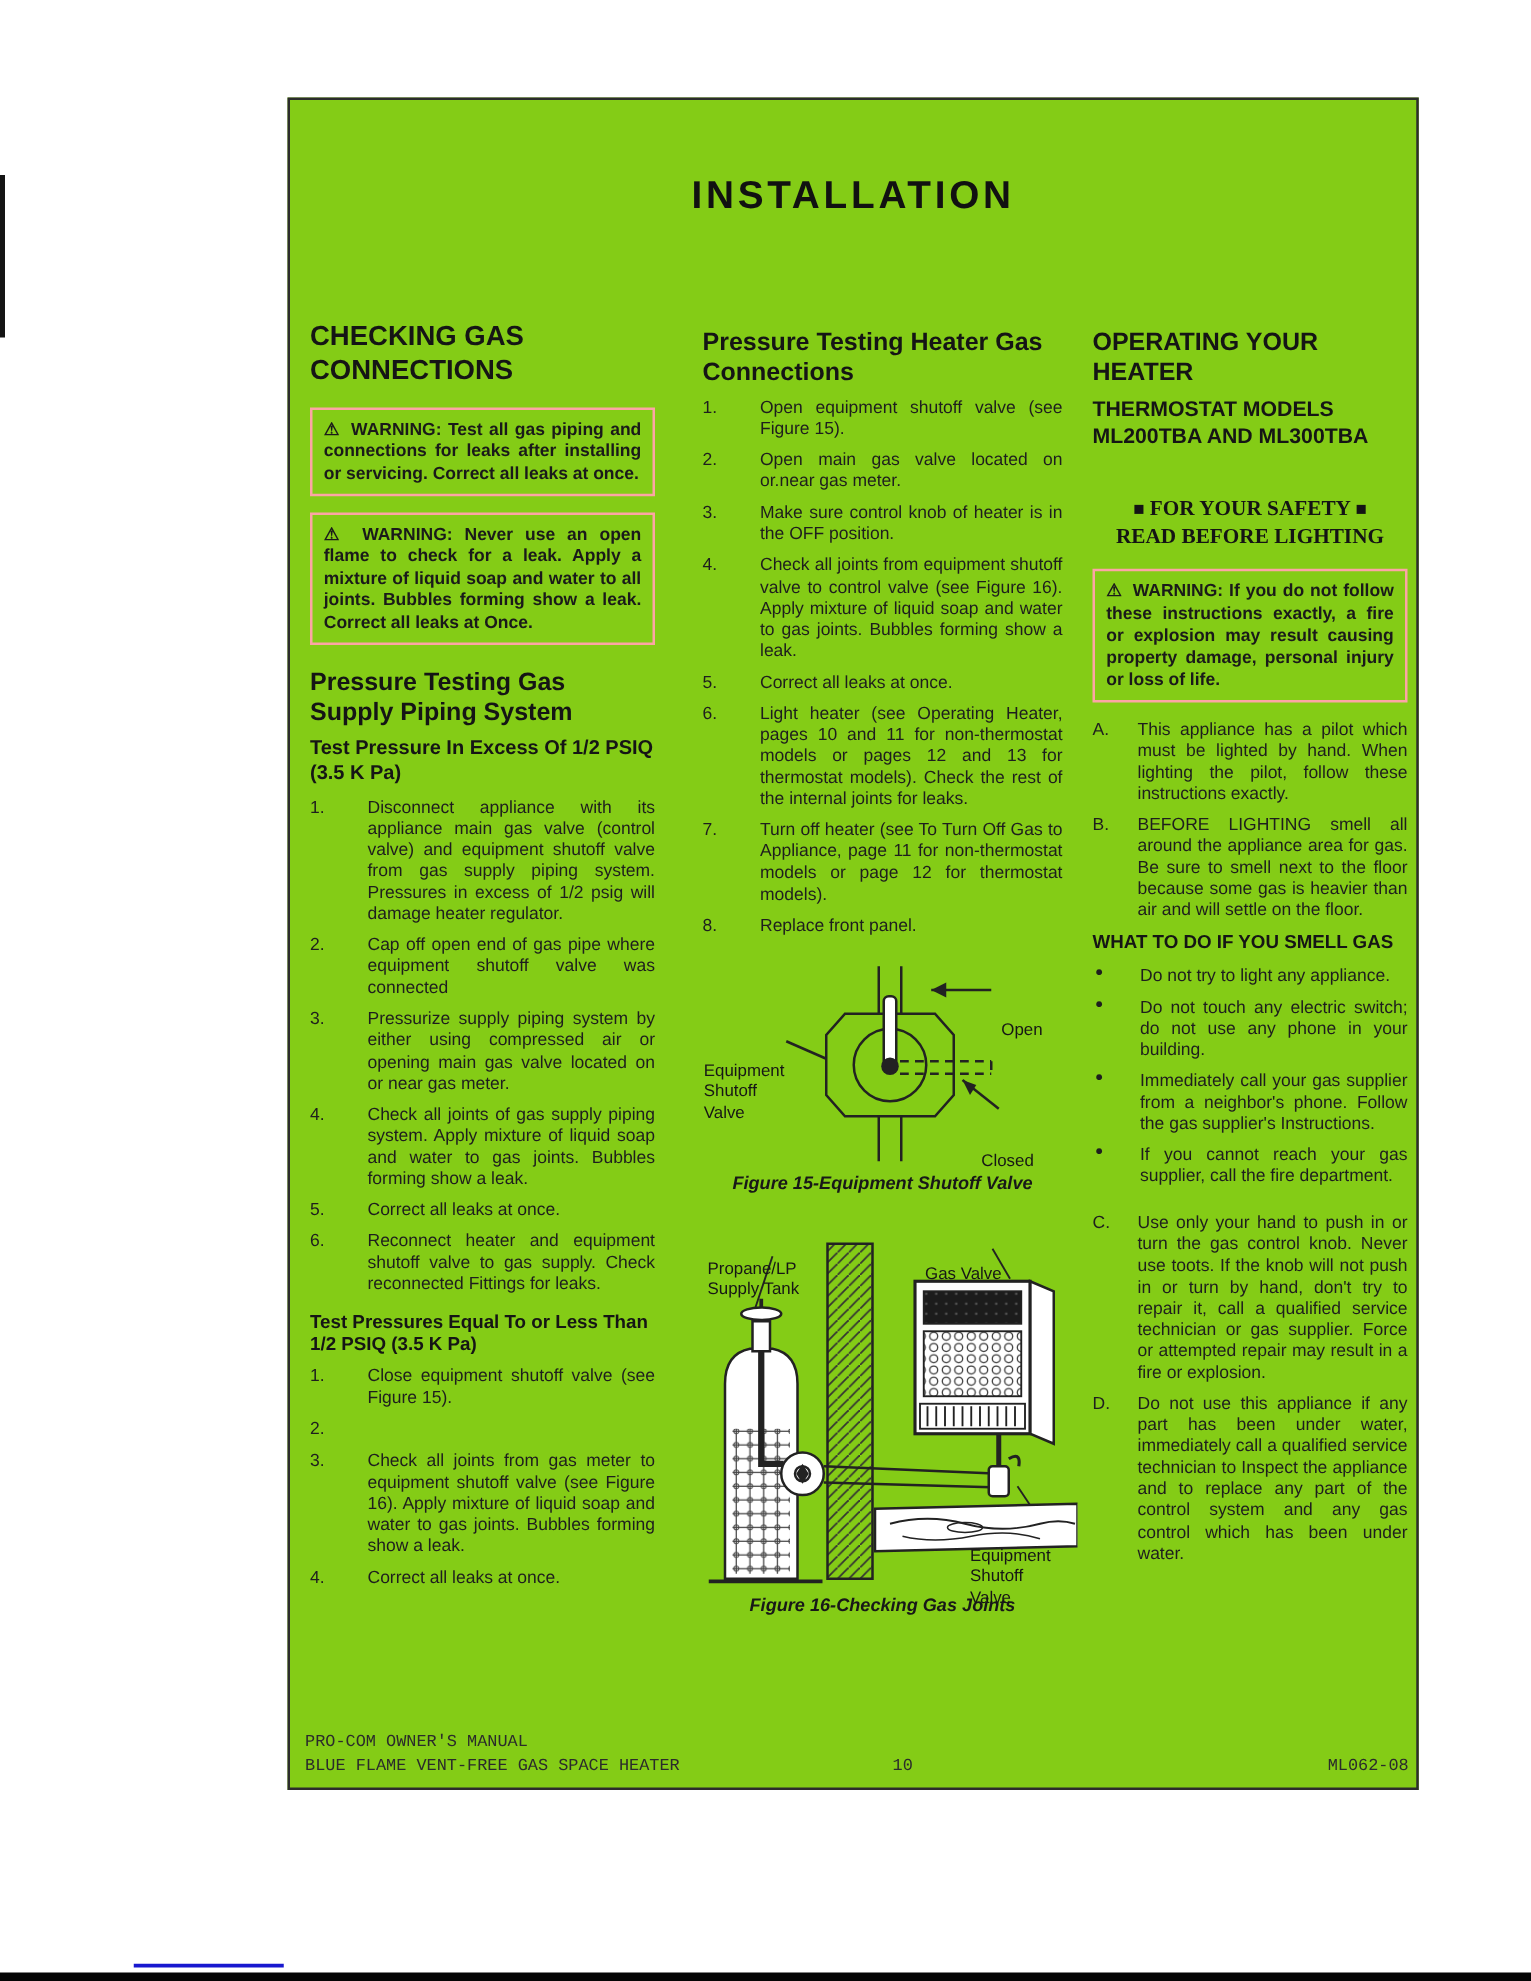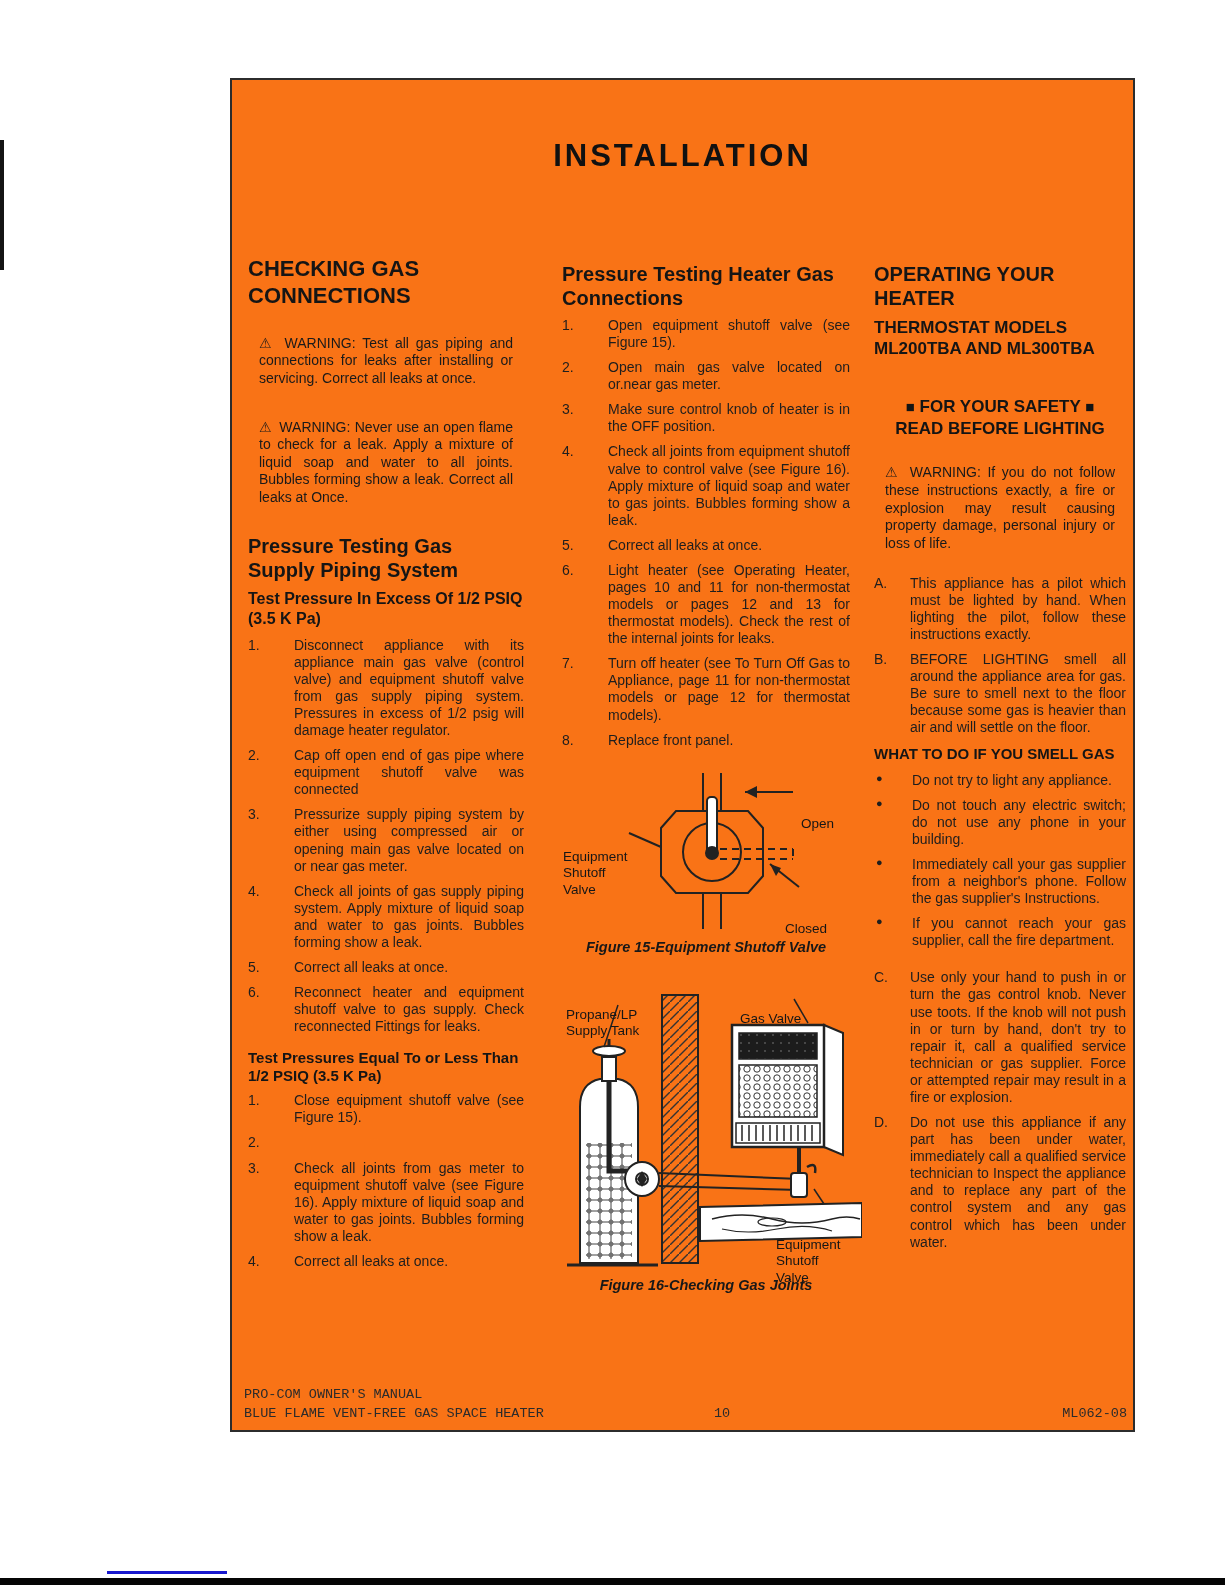--- a/index.html
+++ b/index.html
@@ -2,51 +2,51 @@
 <html><head>
 <meta charset="utf-8">
 <style>
   html,body{margin:0;padding:0;}
   body{
     width:1225px;height:1585px;position:relative;background:#ffffff;
     font-family:"Liberation Sans", sans-serif;color:#1e1e1e;overflow:hidden;
   }
   .page{
     position:absolute;left:230px;top:78px;width:901px;height:1350px;
-    border:2px solid #2c2c2c;background:#f97316;
+    border:2px solid #2c2c2c;background:#84cc16;
   }
   .doc-title{
     position:absolute;top:58px;left:0;width:100%;text-align:center;
     font-size:31px;font-weight:bold;letter-spacing:3px;color:#111;
   }
   .col{position:absolute;top:0;}
   .col-left{left:16px;width:276px;}
   .col-mid{left:330px;width:288px;}
   .col-right{left:642px;width:252px;}
 
   .h1{font-size:22px;font-weight:bold;line-height:1.22;margin:0 0 16px 0;color:#151515;}
   .h2{font-size:20px;font-weight:bold;line-height:1.2;margin:0 0 7px 0;color:#151515;}
   .h3{font-size:16px;font-weight:bold;line-height:1.25;margin:0 0 8px 0;color:#151515;}
   .h4{font-size:15px;font-weight:bold;line-height:1.3;margin:0 0 8px 0;color:#151515;}
 
   .warnbox{
-    border:2px solid #f97316;padding:7px 9px;margin:0 0 13px 0;
-    font-weight:normal;font-size:14px;line-height:1.26;text-align:justify;color:#1a1a1a;
+    border:2px solid #fca5a5;padding:7px 9px;margin:0 0 13px 0;
+    font-weight:bold;font-size:14px;line-height:1.26;text-align:justify;color:#1a1a1a;
   }
   .warn-icon{font-size:14px;margin-right:3px;}
 
   .oli{display:flex;margin-bottom:8px;font-size:14px;line-height:1.22;}
   .oli .n{width:46px;flex-shrink:0;}
   .oli .t{flex:1;text-align:justify;}
   .col-right .oli .n{width:36px;}
   .col-right .oli{font-size:14px;}
   .bul .n{width:36px;padding-left:2px;font-size:11px;}
 
   .models{margin:6px 0 0 0;}
-  .safety{margin:36px 0 14px 0;font-size:17px;font-weight:bold;line-height:1.35;text-align:center;color:#141414;}
+  .safety{margin:36px 0 14px 0;font-size:17px;font-weight:bold;line-height:1.35;text-align:center;color:#141414;font-family:Liberation Serif, serif;}
   .sq{font-size:15px;}
 
   .figure{position:relative;margin:0 auto;}
   .fig15{width:286px;height:162px;margin-top:22px;}
   .fig16{width:300px;height:296px;margin-top:20px;}
   .figcap{font-style:italic;font-weight:bold;font-size:14.5px;text-align:center;margin:6px 0 0 0;color:#181818;}
   .figlabel{position:absolute;font-size:13.5px;line-height:1.22;white-space:pre-line;color:#161616;margin-top:32px;}
   .figure svg{position:absolute;left:0;top:0;}
 
   .footer{

